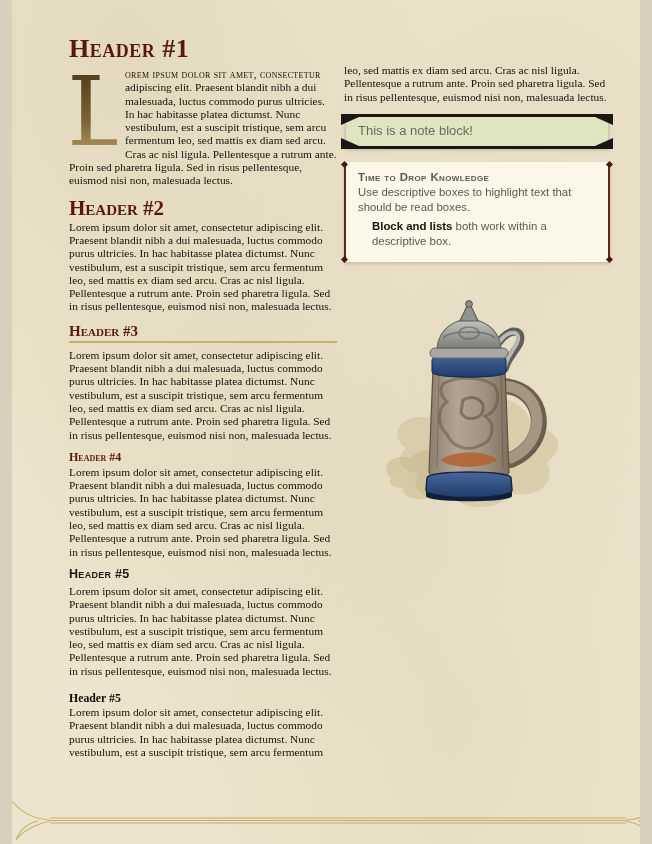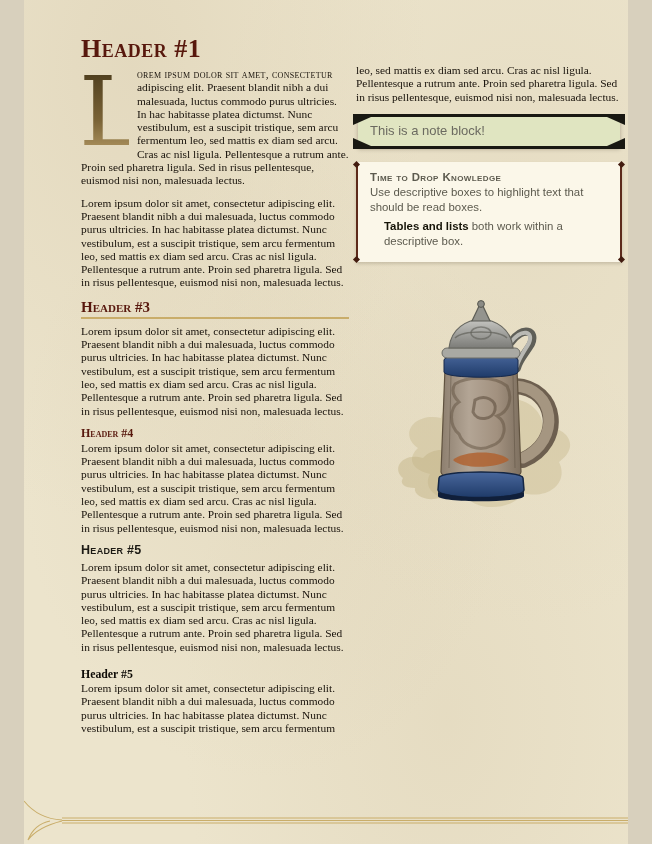--- a/index.html
+++ b/index.html
@@ -7,20 +7,21 @@
     position:relative; width:604px; height:844px; margin:0 auto;
     background:
       radial-gradient(ellipse at 18% 8%,  rgba(213,199,168,.38), transparent 42%),
       radial-gradient(ellipse at 82% 26%, rgba(217,205,176,.32), transparent 46%),
       radial-gradient(ellipse at 40% 55%, rgba(208,194,163,.22), transparent 48%),
       radial-gradient(ellipse at 70% 85%, rgba(214,201,170,.30), transparent 44%),
       #ece4cc;
     overflow:hidden;
     font-family:"Liberation Serif", serif;
     color:#17110a;
+    padding-left:24px;
   }
   .col { position:absolute; top:36px; }
   .col-left  { left:57px;  width:268px; }
   .col-right { left:332px; width:266px; top:64px; }
 
   p.body {
     font-size:11.4px; line-height:13.3px; margin:0 0 9px 0;
     color:#17110a; text-align:left;
   }
   h1.hb {
@@ -104,20 +105,21 @@
 <body>
 
 <div class="page">
 
   <div class="col col-left">
 
     <h1 class="hb">Header #1</h1>
 
     <p class="body"><span class="dropcap">L</span><span class="lead-caps">orem ipsum dolor sit amet, consectetur</span><span> adipiscing elit. Praesent blandit nibh a dui malesuada, luctus commodo purus ultricies. In hac habitasse platea dictumst. Nunc vestibulum, est a suscipit tristique, sem arcu fermentum leo, sed mattis ex diam sed arcu. Cras ac nisl ligula. Pellentesque a rutrum ante. Proin sed pharetra ligula. Sed in risus pellentesque, euismod nisi non, malesuada lectus.</span></p>
 
+    <h2 class="hb">Header #2</h2>
     <p class="body">Lorem ipsum dolor sit amet, consectetur adipiscing elit. Praesent blandit nibh a dui malesuada, luctus commodo purus ultricies. In hac habitasse platea dictumst. Nunc vestibulum, est a suscipit tristique, sem arcu fermentum leo, sed mattis ex diam sed arcu. Cras ac nisl ligula. Pellentesque a rutrum ante. Proin sed pharetra ligula. Sed in risus pellentesque, euismod nisi non, malesuada lectus.</p>
 
     <h3 class="hb">Header #3</h3>
     <p class="body">Lorem ipsum dolor sit amet, consectetur adipiscing elit. Praesent blandit nibh a dui malesuada, luctus commodo purus ultricies. In hac habitasse platea dictumst. Nunc vestibulum, est a suscipit tristique, sem arcu fermentum leo, sed mattis ex diam sed arcu. Cras ac nisl ligula. Pellentesque a rutrum ante. Proin sed pharetra ligula. Sed in risus pellentesque, euismod nisi non, malesuada lectus.</p>
 
     <h4 class="hb">Header #4</h4>
     <p class="body">Lorem ipsum dolor sit amet, consectetur adipiscing elit. Praesent blandit nibh a dui malesuada, luctus commodo purus ultricies. In hac habitasse platea dictumst. Nunc vestibulum, est a suscipit tristique, sem arcu fermentum leo, sed mattis ex diam sed arcu. Cras ac nisl ligula. Pellentesque a rutrum ante. Proin sed pharetra ligula. Sed in risus pellentesque, euismod nisi non, malesuada lectus.</p>
 
     <h5 class="hb">Header #5</h5>
     <p class="body">Lorem ipsum dolor sit amet, consectetur adipiscing elit. Praesent blandit nibh a dui malesuada, luctus commodo purus ultricies. In hac habitasse platea dictumst. Nunc vestibulum, est a suscipit tristique, sem arcu fermentum leo, sed mattis ex diam sed arcu. Cras ac nisl ligula. Pellentesque a rutrum ante. Proin sed pharetra ligula. Sed in risus pellentesque, euismod nisi non, malesuada lectus.</p>
@@ -158,21 +160,21 @@
 
     <div class="descriptive">
       <div class="dline left"></div>
       <div class="dline right"></div>
       <span class="ddot tl"></span>
       <span class="ddot tr"></span>
       <span class="ddot bl"></span>
       <span class="ddot br"></span>
       <p class="descriptive-title">Time to Drop Knowledge</p>
       <p>Use descriptive boxes to highlight text that should be read boxes.</p>
-      <p class="indent"><b>Tables and lists</b><span> both work within a descriptive box.</span></p>
+      <p class="indent"><b>Block and lists</b><span> both work within a descriptive box.</span></p>
     </div>
 
     <div class="stein-wrap">
       <svg width="252" height="212" viewBox="0 0 252 212">
         <defs>
           <linearGradient id="bodyGrad" x1="0" y1="0" x2="1" y2="0">
             <stop offset="0" stop-color="#8d7f6f"></stop>
               <stop offset="0.35" stop-color="#b3a595"></stop>
             <stop offset="0.7" stop-color="#a2917f"></stop>
               <stop offset="1" stop-color="#7e7060"></stop>

